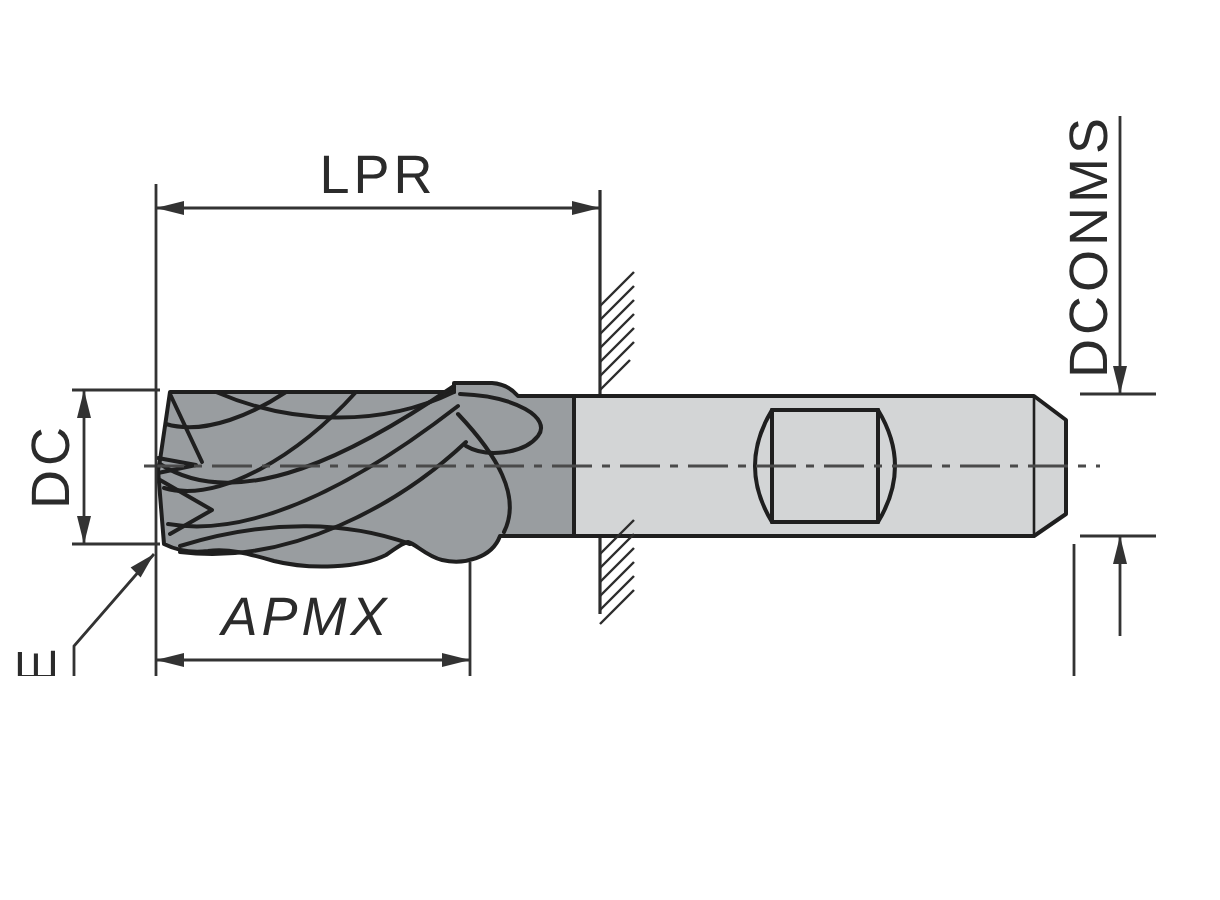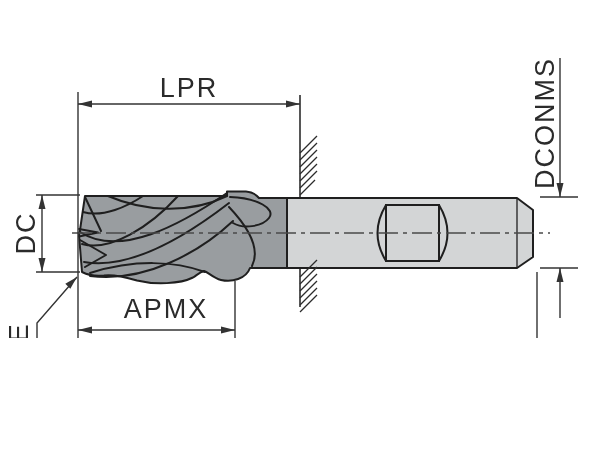--- a/index.html
+++ b/index.html
@@ -150,16 +150,16 @@
   </svg>
 
   <div class="dim-label" style="left:189px;top:88px;">LPR</div>
 
   <div class="dim-label vertical" style="left:545px;top:123px;">DCONMS</div>
 
   <div class="dim-label vertical" style="left:26px;top:233px;">DC</div>
 
   <div class="dim-label vertical" style="left:19px;top:343px;">RE</div>
 
-  <div class="dim-label" style="left:166px;top:309px;">APMX</div>
+  <div class="dim-label" style="left:153px;top:309px;font-style:italic;">APMX</div>
 
 
 </div>
 
 </body></html>

